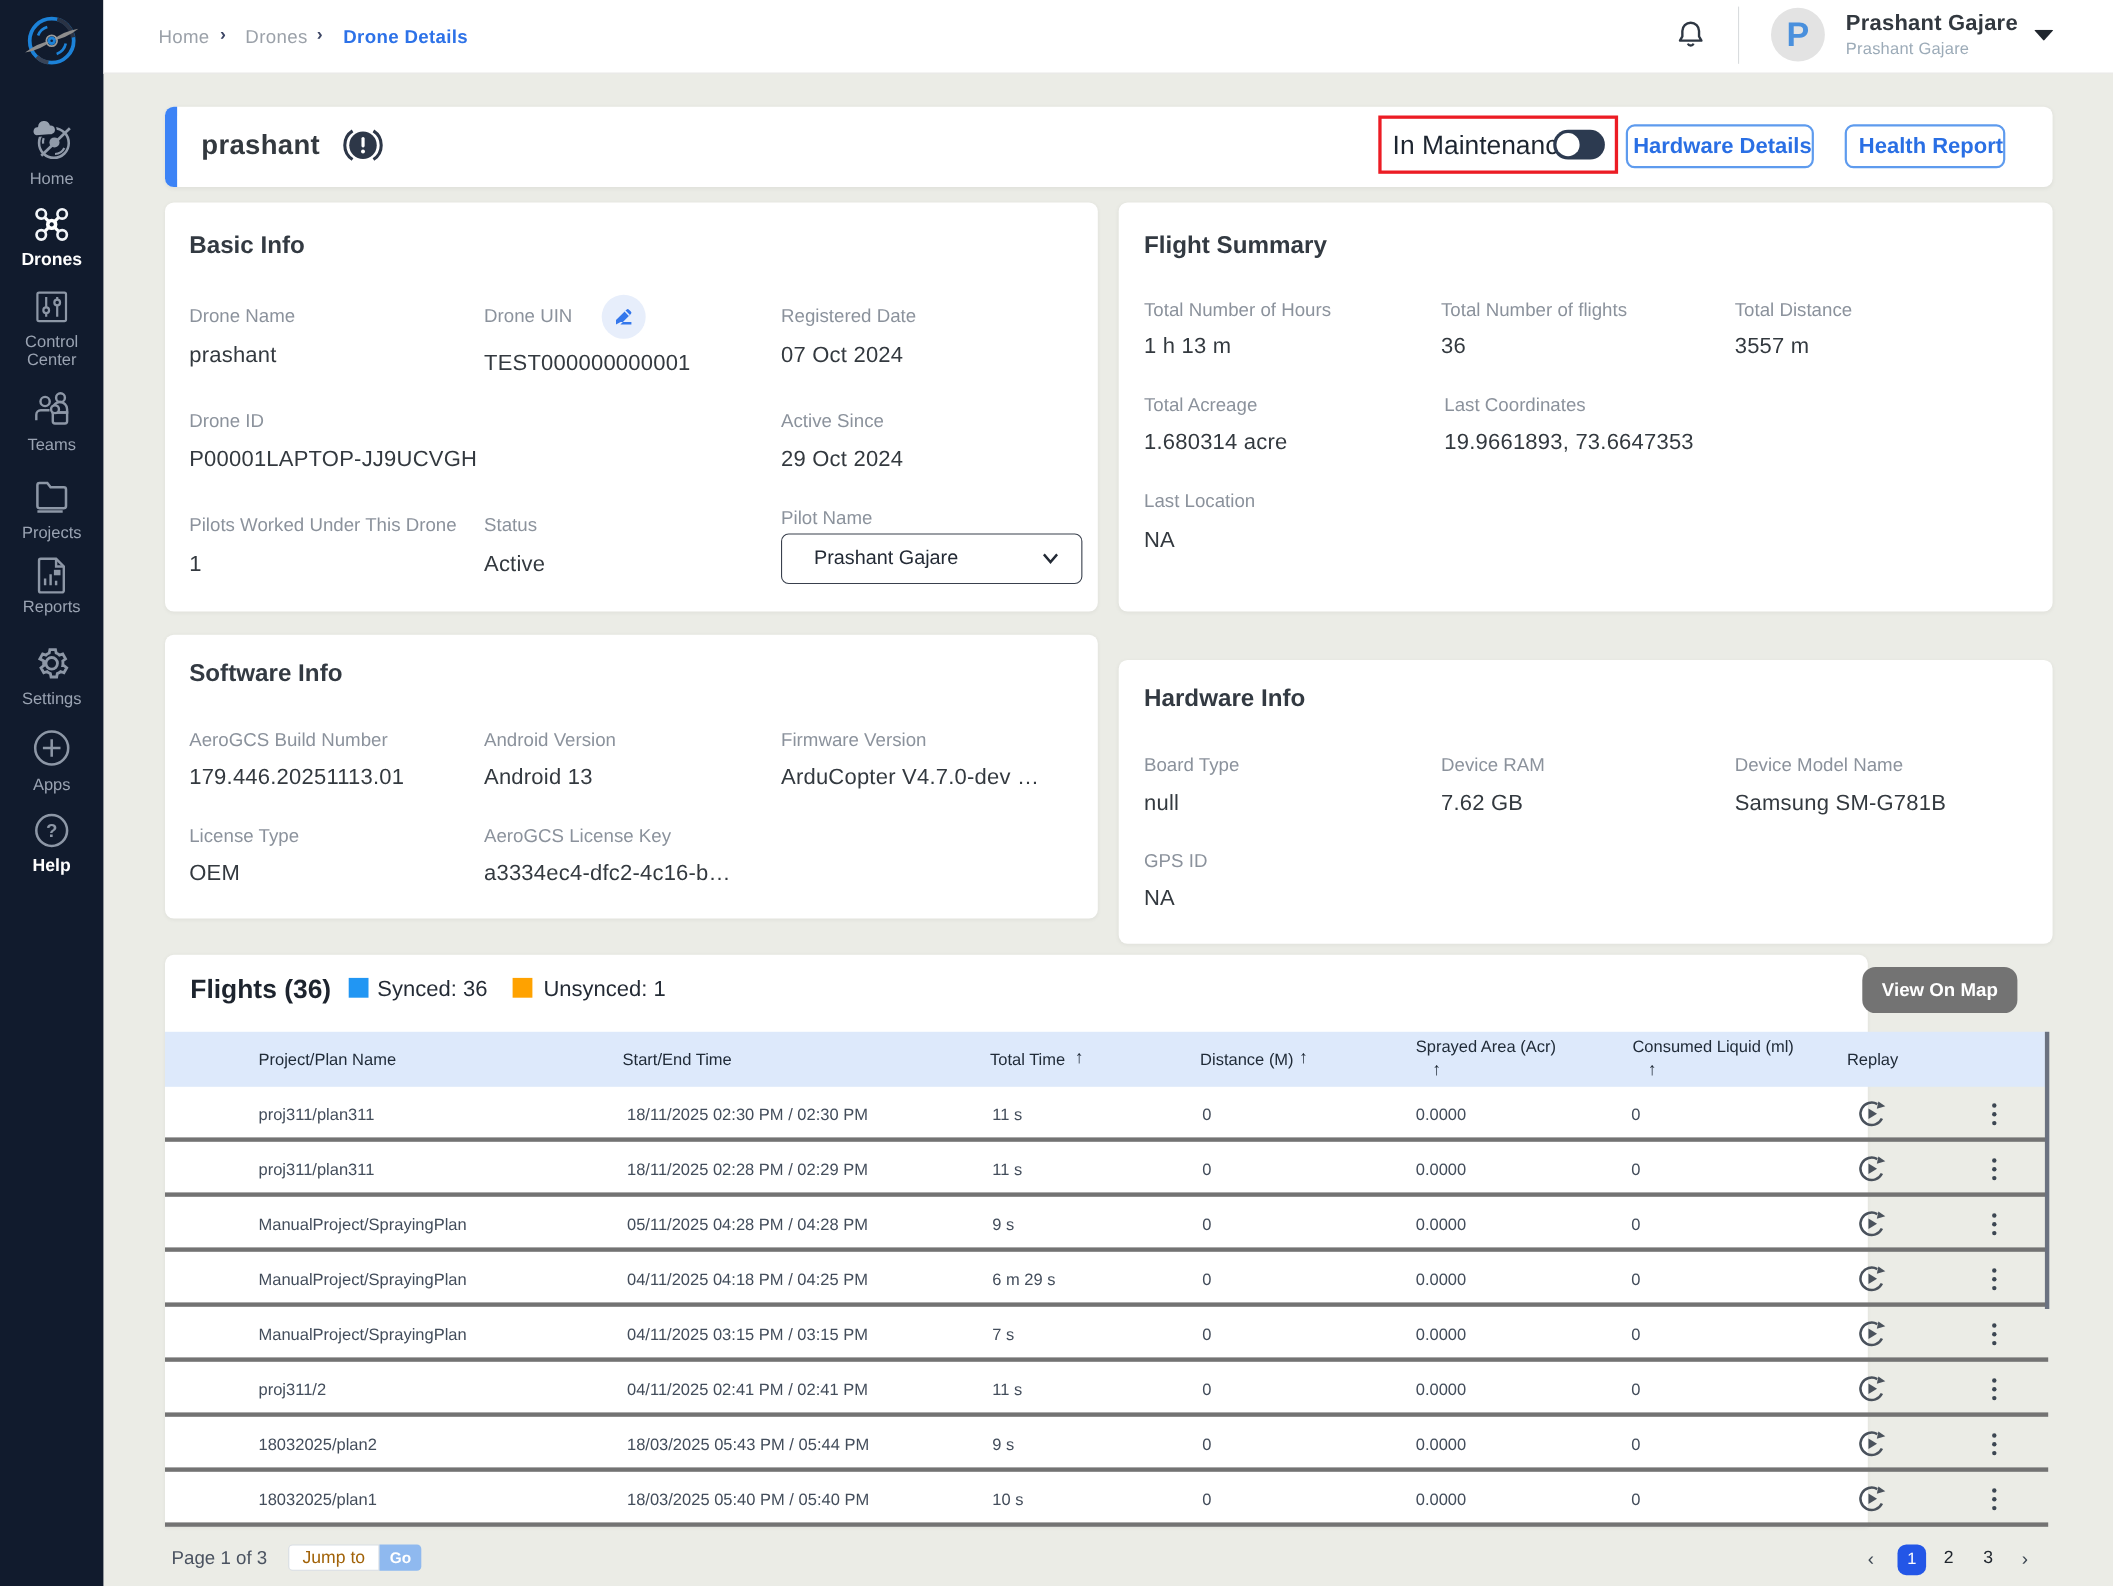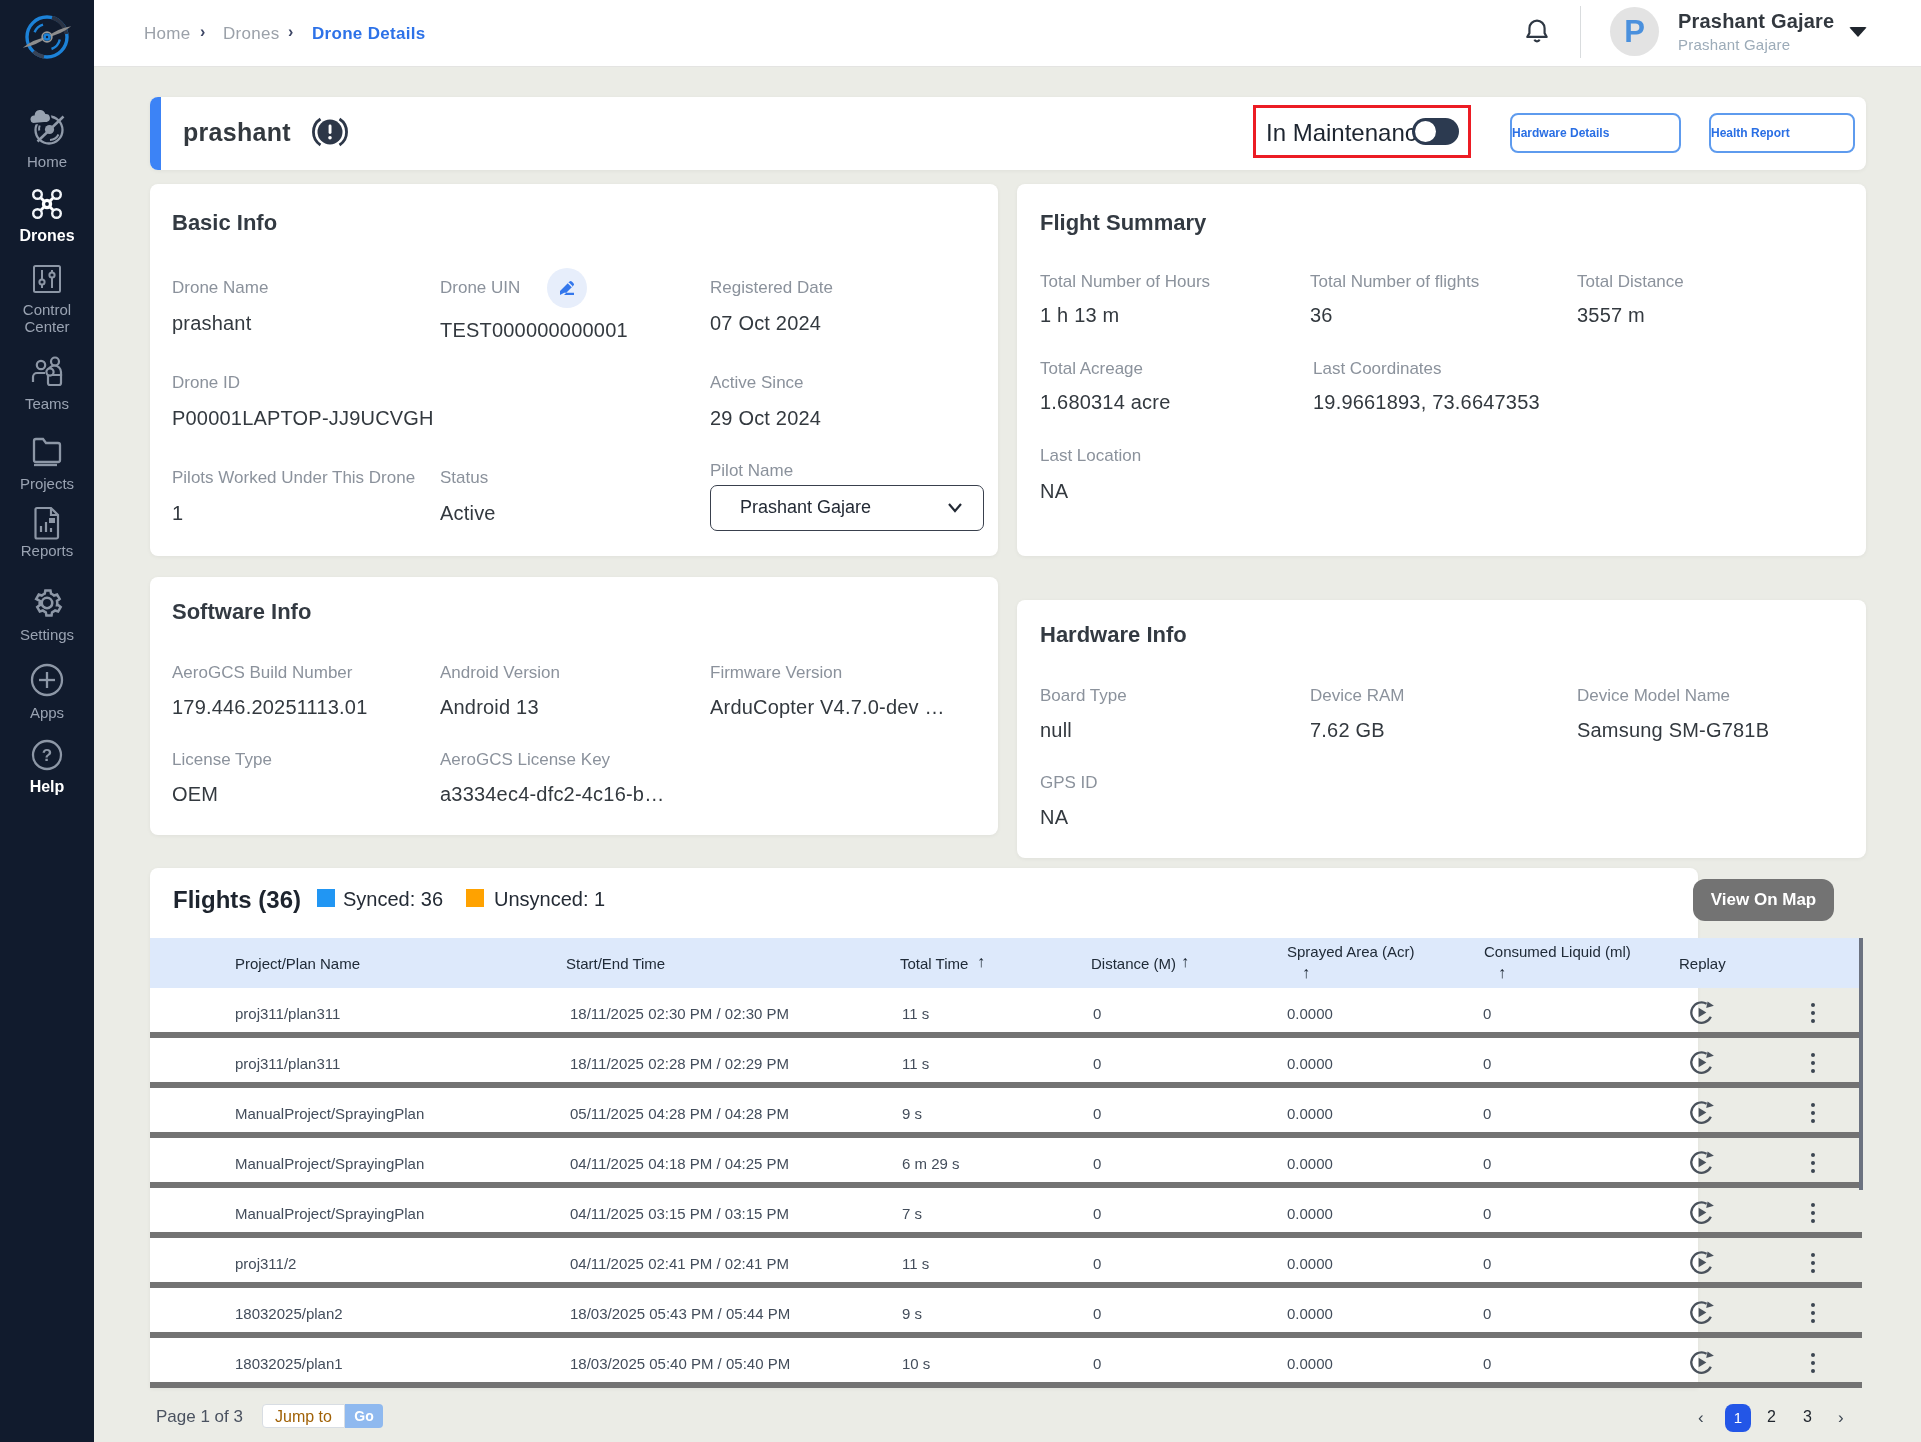--- a/index.html
+++ b/index.html
@@ -17,29 +17,29 @@
 .navlbl.on { color:#ffffff; font-weight:bold; font-size:16px; }
 
 #topbar { position:absolute; left:94px; top:0; width:1827px; height:67px; background:#ffffff; border-bottom:1px solid #e4e4e2; }
 .crumb { font-size:17px; color:#9ba1a9; letter-spacing:.3px; }
 .crumb.on { color:#2d72e8; font-weight:600; }
 .crumbsep { color:#3d4665; font-weight:bold; font-size:16px; }
 
 #hdrcard { left:150px; top:97px; width:1716px; height:73px; }
 #hdrbar { position:absolute; left:0; top:0; width:11px; height:73px; background:#3c83f6; border-radius:8px 0 0 8px; }
 
-.obtn { position:absolute; border:2px solid #5e9bee; border-radius:8px; background:#fff; color:#2a6fe4; font-weight:bold; font-size:12px; text-align:left;margin-left:32px; }
+.obtn { position:absolute; border:2px solid #5e9bee; border-radius:8px; background:#fff; color:#2a6fe4; font-weight:bold; font-size:20px; text-align:right; }
 
 #redbox { position:absolute; border:3px solid #ec1c24; }
 #tgl { position:absolute; width:47px; height:27px; border-radius:14px; background:#2c3a50; }
 #tgl .knob { position:absolute; left:3px; top:3px; width:21px; height:21px; border-radius:50%; background:#fff; }
 
 #thead { position:absolute; left:0px; top:70px; width:1712px; height:50px; background:#dde9fb; color:#202b38; font-size:15px; }
 .th { position:absolute; white-space:nowrap; }
-.trow { position:absolute; left:0; width:1712px; height:50px; border-bottom:6px solid #737373; font-size:15px; color:#434d5b; }
+.trow { position:absolute; left:0; width:1712px; height:50px; border-bottom:4px solid #737373; font-size:15px; color:#434d5b; }
 .td { position:absolute; white-space:nowrap; top:17px; }
 .kebab { position:absolute; width:4px; height:4px; border-radius:50%; background:#3c4652; box-shadow:0 8px 0 #3c4652, 0 16px 0 #3c4652; }
 </style>
 </head>
 <body>
 <div id="sidebar">
 
   <svg class="abs" style="left:17px;top:7px" width="60" height="60" viewBox="0 0 60 60">
     <circle cx="30" cy="30" r="20" fill="none" stroke="#1c82d8" stroke-width="3.4"></circle>
     <path d="M 35 10.6 A 20 20 0 0 1 49.4 27" fill="none" stroke="#2a3344" stroke-width="3.8"></path>

